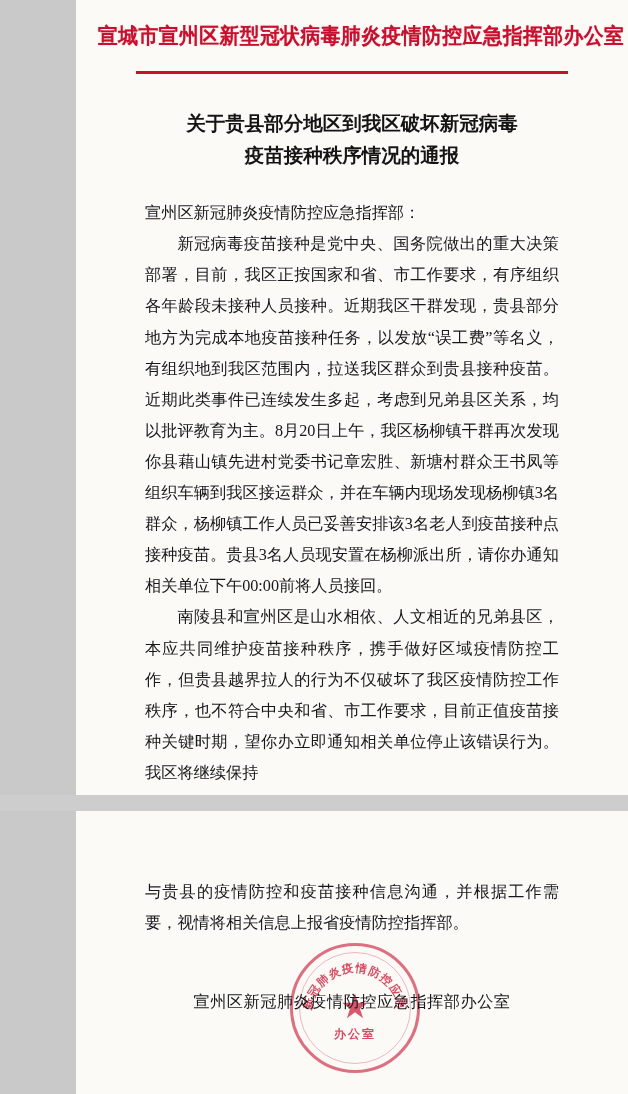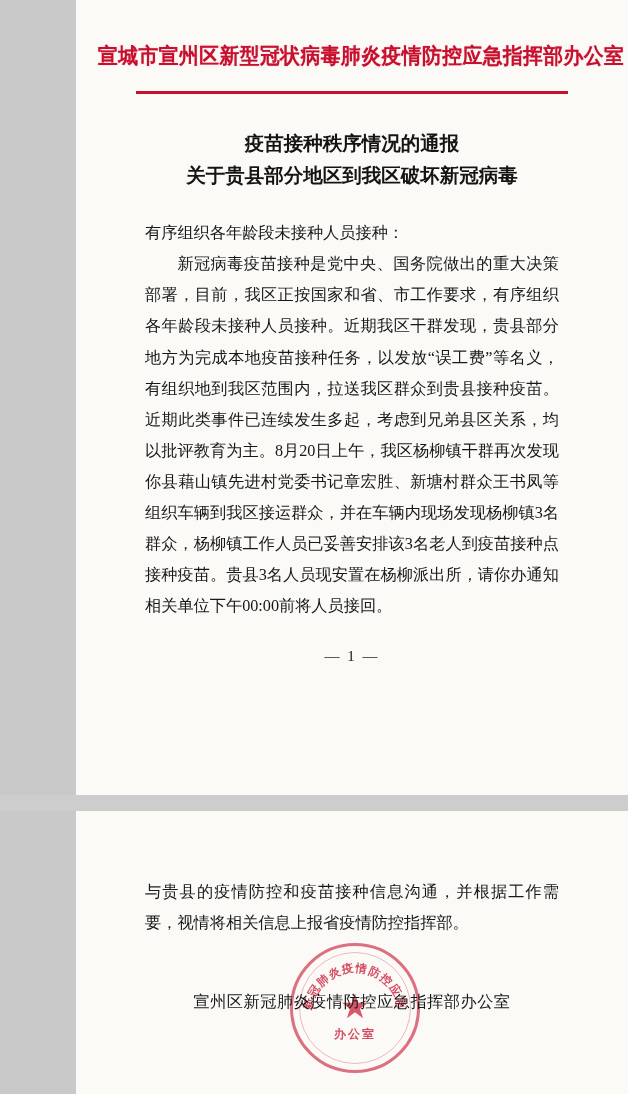--- a/index.html
+++ b/index.html
@@ -49,21 +49,21 @@
     left: 76px;
     top: 0;
     width: 3px;
     height: 1094px;
     background: #ddd9d2;
   }
 
   
   .letterhead {
     position: relative;
-    padding-top: 44px;
+    padding-top: 24px;
     text-align: right;
   }
   .letterhead-title {
     color: #c8102e;
     font-family: "Liberation Serif", "DejaVu Serif", serif;
     font-weight: bold;
     font-size: 21.5px;
     letter-spacing: 0.5px;
     line-height: 1.15;
     white-space: nowrap;
@@ -207,27 +207,28 @@
   <div class="paper-edge"></div>
 
   <div class="sheet sheet-1">
 
     <div class="letterhead">
       <div class="letterhead-title">宣城市宣州区新型冠状病毒肺炎疫情防控应急指挥部办公室</div>
       <div class="red-rule"></div>
     </div>
 
     <div class="doc-title">
+      <div>关于贵县部分地区到我区破坏新冠病毒</div>
       <div>疫苗接种秩序情况的通报</div>
-      <div>关于贵县部分地区到我区破坏新冠病毒</div>
     </div>
 
     <div class="body-block">
-      <p>有序组织各年龄段未接种人员接种：</p>
+      <p>宣州区新冠肺炎疫情防控应急指挥部：</p>
       <p class="indent">新冠病毒疫苗接种是党中央、国务院做出的重大决策部署，目前，我区正按国家和省、市工作要求，有序组织各年龄段未接种人员接种。近期我区干群发现，贵县部分地方为完成本地疫苗接种任务，以发放“误工费”等名义，有组织地到我区范围内，拉送我区群众到贵县接种疫苗。近期此类事件已连续发生多起，考虑到兄弟县区关系，均以批评教育为主。8月20日上午，我区杨柳镇干群再次发现你县藉山镇先进村党委书记章宏胜、新塘村群众王书凤等组织车辆到我区接运群众，并在车辆内现场发现杨柳镇3名群众，杨柳镇工作人员已妥善安排该3名老人到疫苗接种点接种疫苗。贵县3名人员现安置在杨柳派出所，请你办通知相关单位下午00:00前将人员接回。</p>
+      <p class="indent">南陵县和宣州区是山水相依、人文相近的兄弟县区，本应共同维护疫苗接种秩序，携手做好区域疫情防控工作，但贵县越界拉人的行为不仅破坏了我区疫情防控工作秩序，也不符合中央和省、市工作要求，目前正值疫苗接种关键时期，望你办立即通知相关单位停止该错误行为。我区将继续保持</p>
     </div>
 
     <div class="page-num">— 1 —</div>
   </div>
 
   <div class="sheet-gap"></div>
 
   <div class="sheet sheet-2">
 
     <div class="body-block-2">

